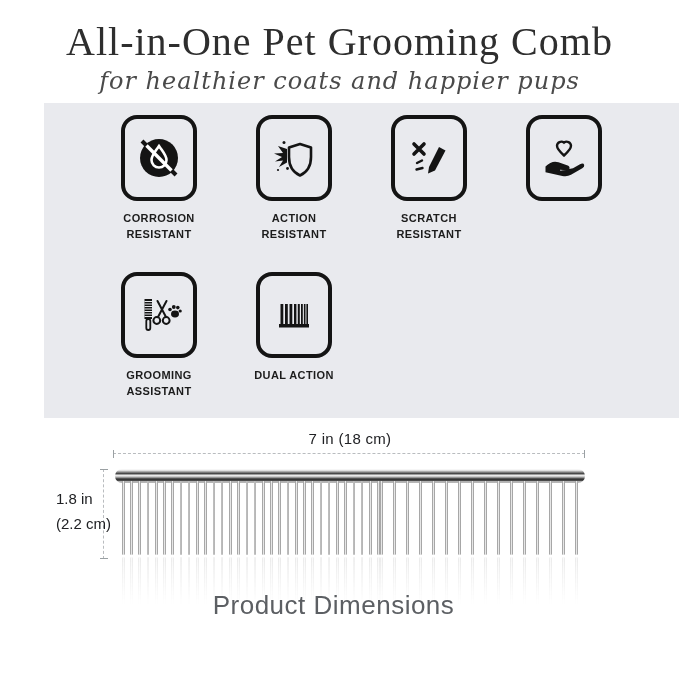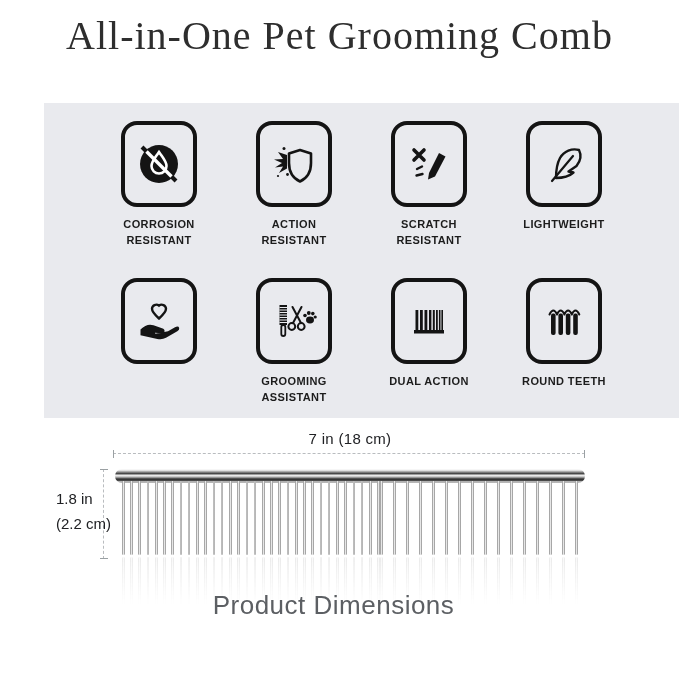--- a/index.html
+++ b/index.html
@@ -1,31 +1,31 @@
 <!DOCTYPE html>
 <html><head>
 <meta charset="utf-8">
 <style>
   html,body{margin:0;padding:0;}
   body{
     width:679px;height:679px;background:#ffffff;position:relative;overflow:hidden;
     font-family:"Liberation Sans",sans-serif;
   }
   
-  .header{height:103px;text-align:center;padding-top:12px;box-sizing:border-box;}
+  .header{height:103px;text-align:center;padding-top:18px;box-sizing:border-box;}
   .title{
     font-family:"Liberation Serif",serif;font-weight:400;font-size:40px;line-height:48px;
     color:#2e2e2e;letter-spacing:1px;
   }
   .subtitle{
     font-family:cursive,"DejaVu Serif",serif;font-style:italic;font-size:24px;line-height:34px;
     color:#4a4a4a;letter-spacing:1px;margin-top:-2px;
   }
   
-  .band{height:315px;background:#e9eaee;box-sizing:border-box;padding-top:18px;margin-left:44px;}
+  .band{height:315px;background:#e9eaee;box-sizing:border-box;padding-top:12px;margin-left:44px;}
   .features{display:grid;grid-template-columns:repeat(4,135px);justify-content:center;row-gap:30px;}
   .feature{display:flex;flex-direction:column;align-items:center;}
   .icon-box{
     width:68px;height:78px;border:4px solid #141414;border-radius:16px;
     display:flex;align-items:center;justify-content:center;background:transparent;
   }
   .icon-box svg{width:48px;height:48px;display:block;}
   .feature-label{
     margin-top:9px;font-weight:bold;font-size:11px;letter-spacing:.4px;color:#1c1c1c;
     text-align:center;line-height:16px;
@@ -77,20 +77,21 @@
   .caption{
     position:absolute;left:0;right:12px;top:172px;text-align:center;
     font-size:26px;color:#5c5f63;letter-spacing:.5px;
   }
 </style>
 </head>
 <body>
 
 <div class="header">
   <div class="title">All-in-One Pet Grooming Comb</div>
+  <div class="subtitle">for healthier coats and happier pups</div>
 </div>
 
 <div class="band">
   <div class="features">
 
     <div class="feature">
       <div class="icon-box">
         <svg viewBox="0 0 48 48">
           <line x1="7" y1="7" x2="41" y2="41" stroke="#141414" stroke-width="4"></line>
           <circle cx="24" cy="24" r="19" fill="#141414"></circle>
@@ -127,32 +128,20 @@
           <path d="M24 33 L34 13 L40.5 16.5 L30 36.5 L23 39.5 Z" fill="#141414"></path>
           <path d="M12 29 L17 26.5 M11.5 35.5 L17.5 34" stroke="#141414" stroke-width="2.4" stroke-linecap="round" fill="none"></path>
         </svg>
       </div>
       <div class="feature-label">
         <span class="label-line">SCRATCH</span>
         <span class="label-line">RESISTANT</span>
       </div>
     </div>
 
-    <div class="feature">
-      <div class="icon-box">
-        <svg viewBox="0 0 48 48">
-          <path d="M39 10 C32 8 24 11 20 18 C16.5 24.5 16 33 16 38 C22 38 29 36.5 33.5 32.5 L28.5 31.5 L36.5 26 C40.5 21 41.5 15 39 10 Z" fill="none" stroke="#141414" stroke-width="2.4" stroke-linejoin="round"></path>
-          <path d="M12 41 L33 16" stroke="#141414" stroke-width="2.2" stroke-linecap="round"></path>
-        </svg>
-      </div>
-      <div class="feature-label">
-        <span class="label-line">LIGHTWEIGHT</span>
-        <span class="label-line"></span>
-      </div>
-    </div>
 
     <div class="feature">
       <div class="icon-box">
         <svg viewBox="0 0 48 48">
           <path d="M24 21.5 C19.5 17.5 17 14.8 17 11.8 A4.3 4.3 0 0 1 24 8.6 A4.3 4.3 0 0 1 31 11.8 C31 14.8 28.5 17.5 24 21.5 Z" fill="none" stroke="#141414" stroke-width="2.4"></path>
           <path d="M5.5 32.5 Q12 26 18.5 28.3 L27 31.3 Q30 32.3 29.5 34.5 Q29 36.6 26.3 36.3 L20 35.7 L20.4 36.8 L33 34.2 L40 30.2 Q43.5 28.6 44.2 30.9 Q44.7 32.7 42.3 34.2 L31 40.8 Q27 43 22.3 41.9 L5.5 38.3 Z" fill="#141414"></path>
         </svg>
       </div>
     </div>
 
@@ -191,35 +180,20 @@
           <rect x="33.9" y="13" width="1.6" height="20" fill="#141414"></rect>
           <rect x="36.4" y="13" width="1.6" height="20" fill="#141414"></rect>
         </svg>
       </div>
       <div class="feature-label">
         <span class="label-line">DUAL ACTION</span>
         <span class="label-line"></span>
       </div>
     </div>
 
-    <div class="feature">
-      <div class="icon-box">
-        <svg viewBox="0 0 48 48">
-          <rect x="11" y="16.5" width="4.6" height="21.5" rx="2" fill="#141414"></rect>
-          <rect x="18.4" y="16.5" width="4.6" height="21.5" rx="2" fill="#141414"></rect>
-          <rect x="25.8" y="16.5" width="4.6" height="21.5" rx="2" fill="#141414"></rect>
-          <rect x="33.2" y="16.5" width="4.6" height="21.5" rx="2" fill="#141414"></rect>
-          <path d="M9.5 17.5 q3.8 -8 7.6 0 M16.9 17.5 q3.8 -8 7.6 0 M24.3 17.5 q3.8 -8 7.6 0 M31.7 17.5 q3.8 -8 7.6 0" fill="none" stroke="#141414" stroke-width="2" stroke-linecap="round"></path>
-        </svg>
-      </div>
-      <div class="feature-label">
-        <span class="label-line">ROUND TEETH</span>
-        <span class="label-line"></span>
-      </div>
-    </div>
 
   </div>
 </div>
 
 <div class="dims">
   <div class="dim-width-label">7 in (18 cm)</div>
   <div class="dim-width-line"></div>
   <div class="dim-height-line"></div>
   <div class="dim-height-label">
     <span class="label-line">1.8 in</span>

